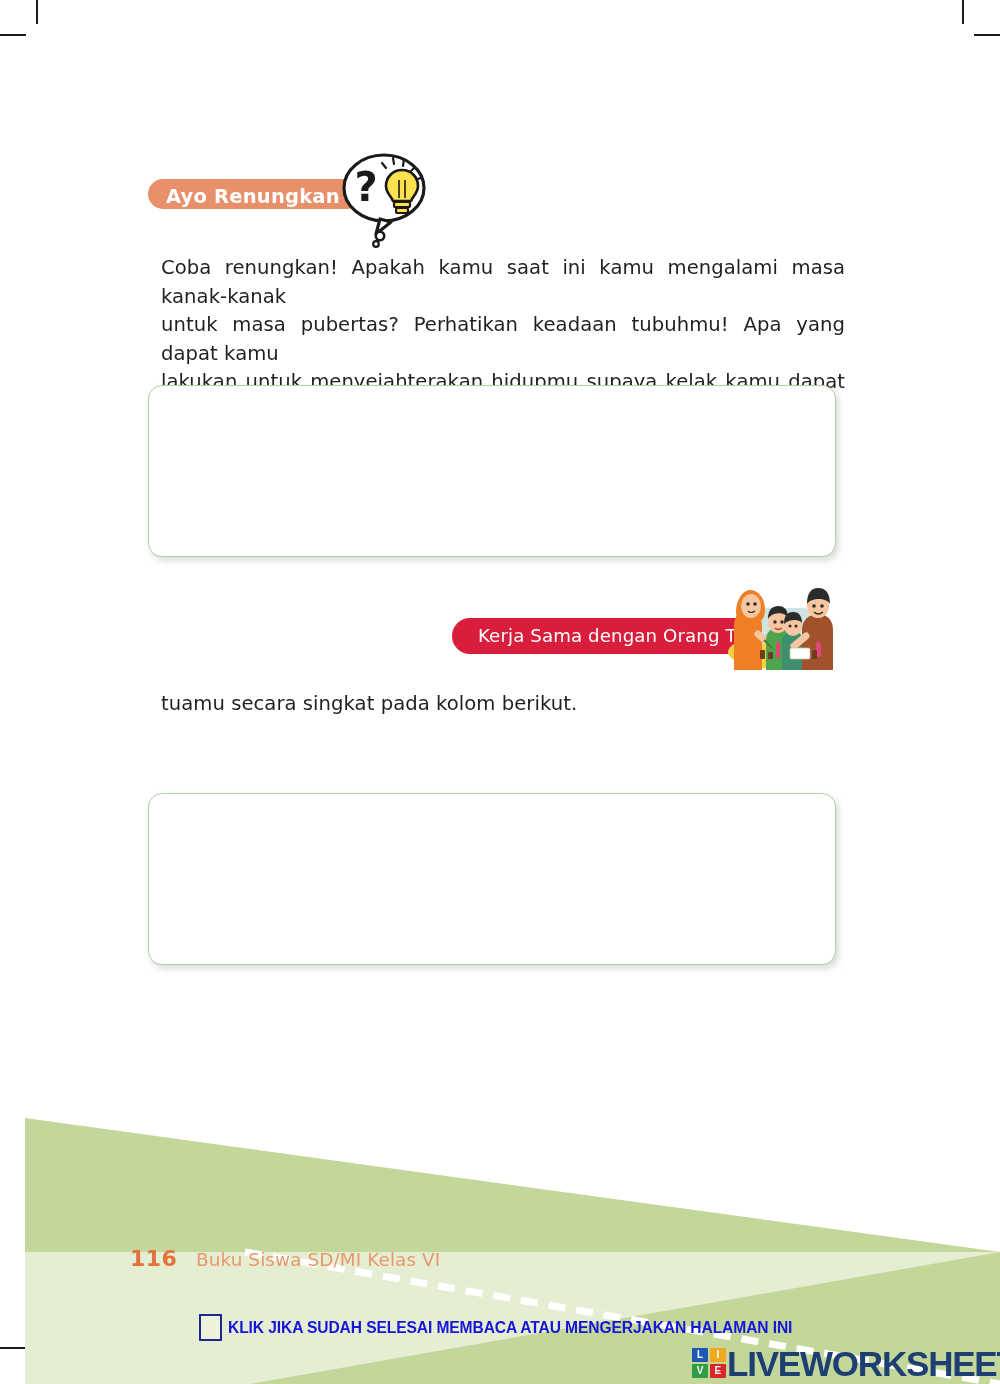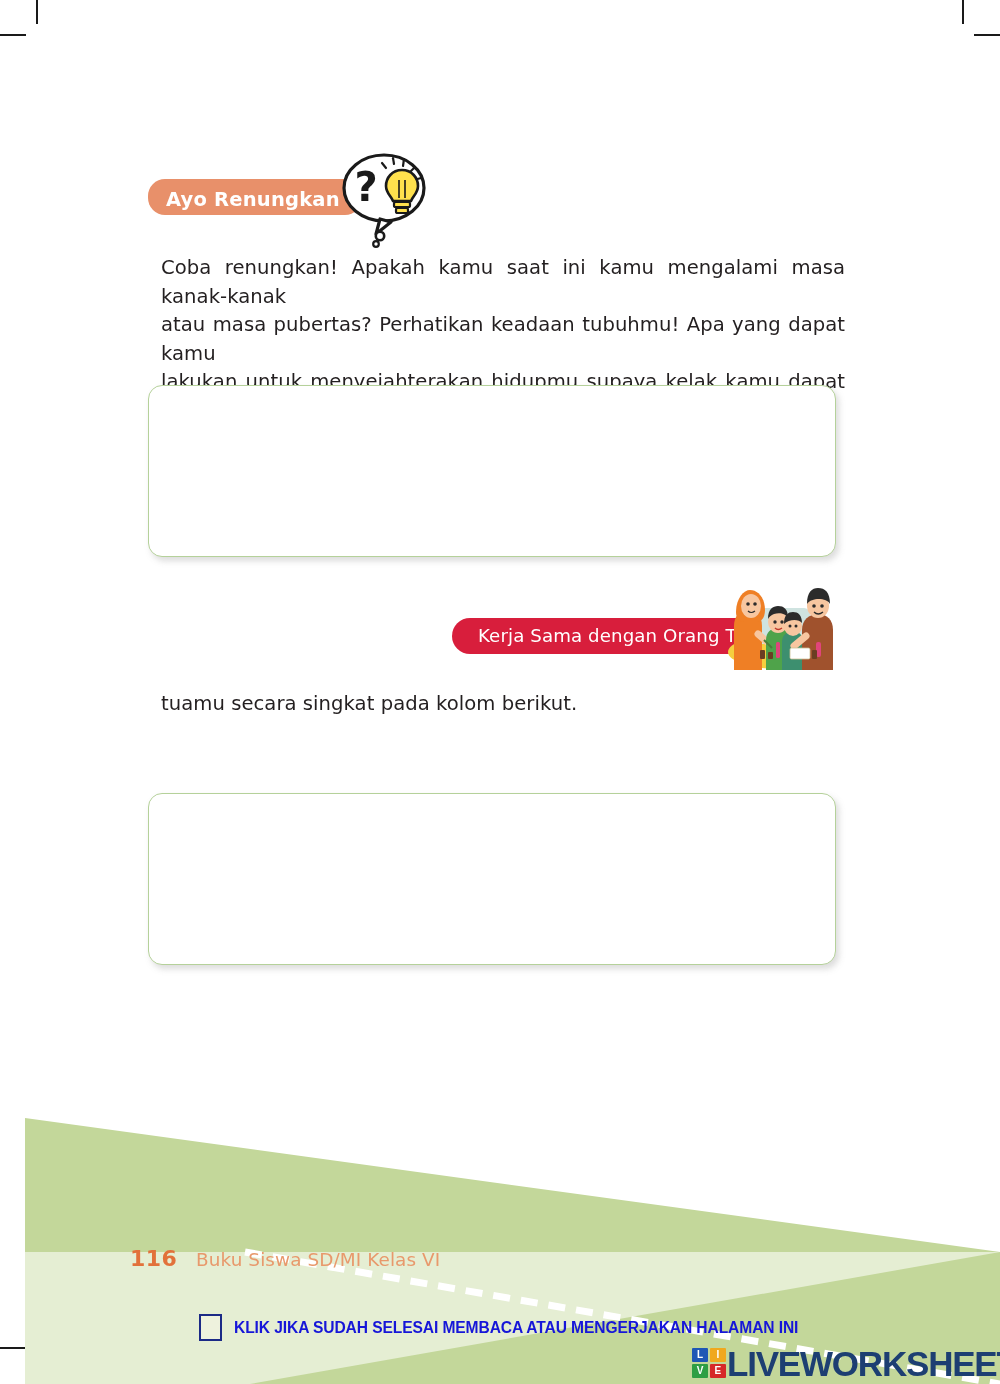--- a/index.html
+++ b/index.html
@@ -44,21 +44,21 @@
     position: absolute;
     left: 148px;
     top: 148px;
     height: 96px;
     width: 300px;
   }
   .badge-orange {
     position: absolute;
     left: 0px;
     top: 31px;
-    height: 36px;
+    height: 30px;
     padding: 5px 22px 0 18px;
     background: #e8906a;
     border-radius: 17px;
     display: flex;
     align-items: center;
     box-sizing: border-box;
     min-width: 182px;
   }
   .badge-orange span {
     color: #ffffff;
@@ -184,21 +184,21 @@
     box-sizing: border-box;
     flex: 0 0 auto;
   }
   .done-label {
     color: #1616d8;
     font-size: 15.6px;
     font-weight: 700;
     letter-spacing: -0.1px;
     white-space: nowrap;
     font-family: "Liberation Sans", sans-serif;
-    margin-left: 12px;
+    margin-left: 6px;
   }
 
   
   .lws-logo {
     position: absolute;
     left: 692px;
     top: 1344px;
     display: flex;
     align-items: center;
     height: 38px;
@@ -269,21 +269,21 @@
         <rect x="58" y="54" width="16" height="5" rx="1.6" fill="#ffe14d" stroke="#1a1a1a" stroke-width="2.2"></rect>
         <rect x="60" y="60" width="12" height="5" rx="1.6" fill="#ffe14d" stroke="#1a1a1a" stroke-width="2.2"></rect>
         <line x1="63" y1="32" x2="63" y2="50" stroke="#1a1a1a" stroke-width="1.6"></line>
         <line x1="69" y1="32" x2="69" y2="50" stroke="#1a1a1a" stroke-width="1.6"></line>
       </svg>
     </div>
   </div>
 
   <div class="para" id="para-1">
     <div>Coba renungkan! Apakah kamu saat ini kamu mengalami masa kanak-kanak</div>
-    <div>atau masa pubertas? Perhatikan keadaan tubuhmu! Apa yang dapat kamu</div>
+    <div>untuk masa pubertas? Perhatikan keadaan tubuhmu! Apa yang dapat kamu</div>
     <div>lakukan untuk menyejahterakan hidupmu supaya kelak kamu dapat berguna</div>
     <div class="para-last-line">bagi bangsa? Tuliskan hasil renunganmu pada kolom berikut!</div>
   </div>
 
   <div class="answer-box" id="answer-box-1"></div>
 
   <div class="parent-head">
     <div class="badge-red">
       <span>Kerja Sama dengan Orang Tua</span>
     </div>

